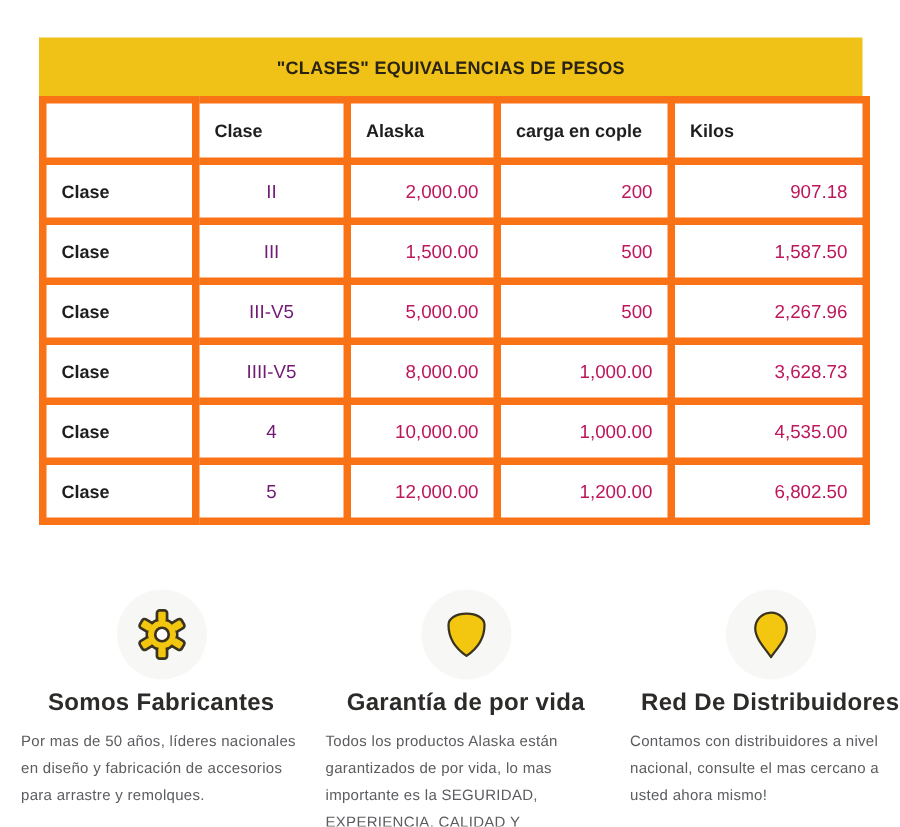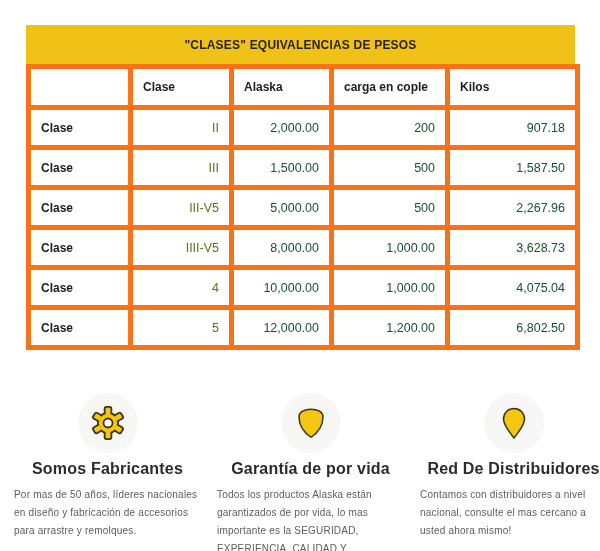--- a/index.html
+++ b/index.html
@@ -25,23 +25,23 @@
   col.c4 { width: 130px; }
   th, td { border: 5px solid #f97316; padding: 0 10px; vertical-align: middle; }
   thead th {
     height: 41px; font-size: 12px; font-weight: bold;
     text-align: left; color: #1e1e1e; background: #fff;
   }
   tbody th {
     height: 40px; font-size: 12px; font-weight: bold;
     text-align: left; color: #1d1d1d;
   }
-  tbody td { height: 40px; font-size: 12.5px; color: #14532d; }
+  tbody td { height: 40px; font-size: 12.5px; color: #be185d; }
   td.num { text-align: right; }
-  td.val { text-align: right; color: #4d7c0f; }
+  td.val { text-align: center; color: #701a75; }
 
   .features {
     margin-top: 43px; padding: 0 14px;
     display: grid; grid-template-columns: 1fr 1fr 1fr; column-gap: 16px;
     text-align: center;
   }
   .icon-circle {
     width: 60px; height: 60px; border-radius: 50%;
     background: #F7F7F6; margin: 0 auto;
     display: flex; align-items: center; justify-content: center;
@@ -106,21 +106,21 @@
         <td class="val">IIII-V5</td>
         <td class="num">8,000.00</td>
         <td class="num">1,000.00</td>
         <td class="num">3,628.73</td>
       </tr>
       <tr>
         <th>Clase</th>
         <td class="val">4</td>
         <td class="num">10,000.00</td>
         <td class="num">1,000.00</td>
-        <td class="num">4,075.04</td>
+        <td class="num">4,535.00</td>
       </tr>
       <tr>
         <th>Clase</th>
         <td class="val">5</td>
         <td class="num">12,000.00</td>
         <td class="num">1,200.00</td>
         <td class="num">6,802.50</td>
       </tr>
     </tbody>
   </table>

